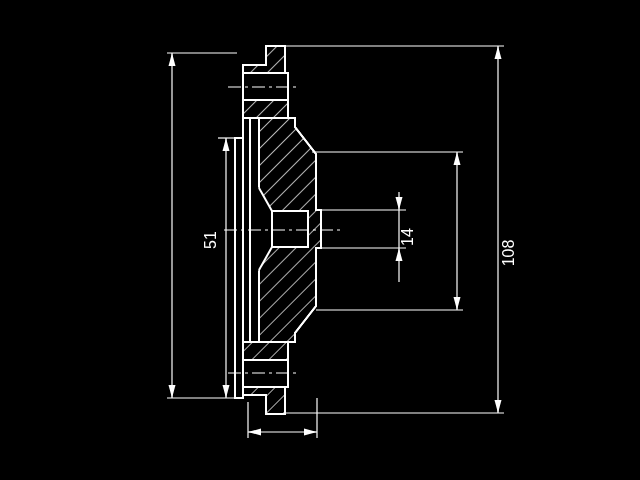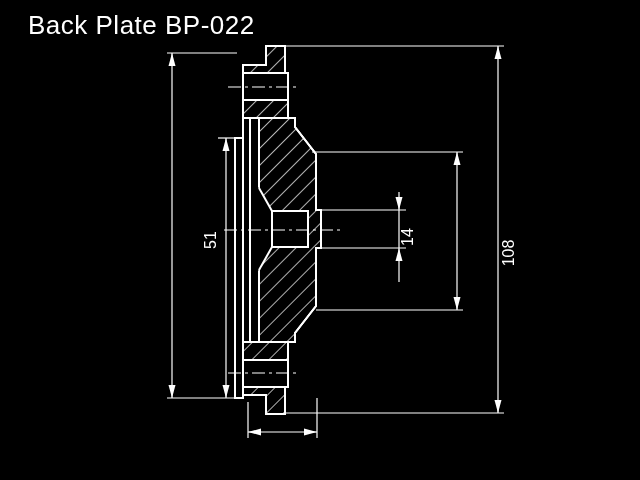--- a/index.html
+++ b/index.html
@@ -14,21 +14,20 @@
   .edge{stroke:#fff;stroke-width:2;fill:none;}
   .dim{stroke:#fff;stroke-width:1.2;fill:none;}
   .cl{stroke:#fff;stroke-width:1.2;fill:none;stroke-dasharray:13 4 3 4;}
   .arrow{fill:#fff;stroke:none;}
   .dimtext{fill:#fff;font-size:16px;font-family:"Liberation Sans",sans-serif;}
 </style>
 </head>
 <body>
 
 <div id="page">
-  <div id="title">Back Plate BP-022</div>
 
   <svg width="640" height="480" viewBox="0 0 640 480">
     <defs>
       <pattern id="hatch" width="12" height="12" patternUnits="userSpaceOnUse" patternTransform="rotate(45)">
         <rect x="0" y="0" width="12" height="12" fill="#000"></rect>
         <line x1="0" y1="0" x2="0" y2="12" stroke="#fff" stroke-width="1.4"></line>
       </pattern>
     </defs>
 
     <g>

